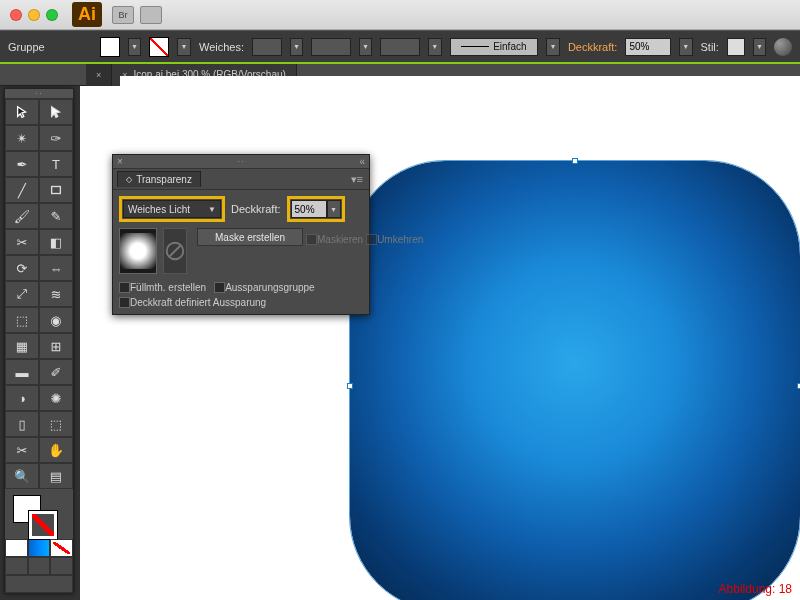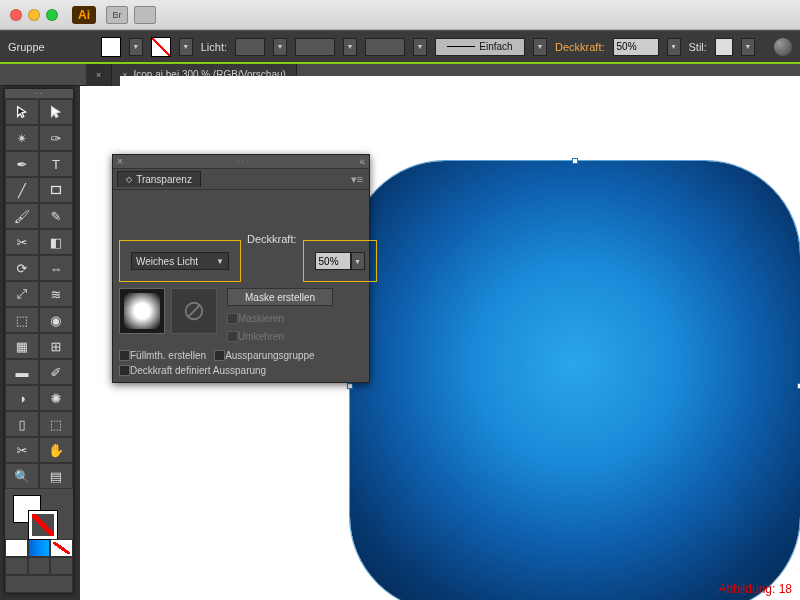--- a/index.html
+++ b/index.html
@@ -3,21 +3,21 @@
 <meta charset="utf-8">
 <style>
 * { box-sizing: border-box; margin: 0; padding: 0; font-family: "Helvetica Neue", Arial, sans-serif; }
 body { width: 800px; height: 600px; background: #323232; overflow: hidden; position: relative; }
 
 
 .titlebar { height: 30px; background: linear-gradient(#e8e8e8,#d4d4d4); display: flex; align-items: center; padding: 0 10px; border-bottom: 1px solid #aaa; }
 .traffic { display: flex; gap: 6px; margin-right: 14px; }
 .dot { width: 12px; height: 12px; border-radius: 50%; border: 1px solid rgba(0,0,0,.2); }
 .red{background:#ff5f57}.yellow{background:#febc2e}.green{background:#28c840}
-.ai-badge { background:#4a2c00; color:#ff9a00; font-weight:700; padding:2px 6px; border-radius:3px; font-size:12px; margin-right:10px;}
+.ai-badge { background:#4a2c00; color:#ff9a00; font-weight:700; padding:2px 6px; border-radius:3px; font-size:18px; margin-right:10px;}
 .tb-btn { width:22px; height:18px; background:#bcbcbc; border:1px solid #888; margin-right:6px; border-radius:2px;}
 
 
 .controlbar { height:34px; background:#3a3a3a; border-top:1px solid #555; border-bottom:2px solid #84cc16; display:flex; align-items:center; padding:0 8px; gap:8px; color:#ccc; font-size:11px;}
 .label { color:#ddd; }
 .swatch { width:20px; height:20px; background:#fff; border:1px solid #000; }
 .noswatch { width:20px; height:20px; background:#fff; border:1px solid #000; position:relative;}
 .noswatch::after{content:"";position:absolute;left:0;top:0;right:0;bottom:0;background:linear-gradient(to top right,transparent 45%,red 45%,red 55%,transparent 55%);}
 .drop { width:14px; height:18px; background:#555; border:1px solid #222; display:flex;align-items:center;justify-content:center;}
 .drop::after{content:"▾";color:#ccc;font-size:8px;}
@@ -57,29 +57,29 @@
 
 
 .panel{position:absolute;left:112px;top:154px;width:258px;background:#4a4a4a;border:1px solid #222;box-shadow:0 2px 8px rgba(0,0,0,.6);color:#ddd;font-size:11px;}
 .panel-top{height:14px;background:#535353;border-bottom:1px solid #333;display:flex;align-items:center;justify-content:space-between;padding:0 4px;}
 .panel-top .px{color:#aaa;font-size:10px;}
 .panel-tab{height:20px;display:flex;align-items:center;}
 .panel-tab .ptab{background:#3a3a3a;padding:2px 8px;border:1px solid #222;border-bottom:none;margin-left:4px;font-size:10px;display:flex;align-items:center;gap:4px;}
 .panel-tab .menu{margin-left:auto;margin-right:6px;color:#aaa;}
 .panel-body{padding:6px;border-top:1px solid #333;}
 .prow{display:flex;align-items:center;gap:6px;margin-bottom:6px;}
-.hl{border:1px solid #eab308;padding:11px;margin-top:44px;}
+.hl{border:3px solid #eab308;padding:1px;}
 .blend-select{width:98px;height:18px;background:#3a3a3a;border:1px solid #222;display:flex;align-items:center;padding:0 4px;font-size:10px;justify-content:space-between;}
 .blend-select .dd{font-size:8px;color:#ccc;}
 .op-input{width:36px;height:18px;background:#ccc;color:#000;border:1px solid #222;font-size:10px;padding:0 3px;display:flex;align-items:center;}
 .thumb-row{display:flex;gap:6px;align-items:flex-start;}
 .thumb{width:46px;height:46px;background:#1a1a1a;border:1px solid #666;display:flex;align-items:center;justify-content:center;}
 .thumb-inner{width:36px;height:36px;background:radial-gradient(circle,#fff 0%,#fff 30%,#000 100%);border-radius:6px;}
 .thumb-mask{width:46px;height:46px;background:#3a3a3a;border:1px solid #555;display:flex;align-items:center;justify-content:center;color:#777;}
-.mask-btns{display:flex;flex-direction:column;gap:3px;margin-left:4px;}
+.mask-btns{display:flex;flex-direction:row;gap:3px;margin-left:4px;}
 .mask-btn{width:106px;height:18px;background:#575757;border:1px solid #333;font-size:10px;display:flex;align-items:center;justify-content:center;color:#e5e5e5;}
 .chk-row{display:flex;align-items:center;font-size:10px;color:#ccc;margin-top:4px;}
 .chk{width:11px;height:11px;background:#2a2a2a;border:1px solid #666;}
 .chk.dis{opacity:.5}
 .figure-label{position:absolute;right:8px;bottom:4px;color:#d00;font-size:12px;margin-left:20px;}
 
 .dots{color:#999;font-size:8px;letter-spacing:1px;}
 </style>
 </head>
 <body>
@@ -95,21 +95,21 @@
   <div class="tb-btn"></div>
 </div>
 
 <div class="controlbar">
   <span class="label">Gruppe</span>
   <div style="width:40px"></div>
   <div class="swatch"></div>
   <div class="drop"></div>
   <div class="noswatch"></div>
   <div class="drop"></div>
-  <span class="label">Licht:</span>
+  <span class="label">Weiches:</span>
   <div class="kontur-sw"></div>
   <div class="drop"></div>
   <div class="stroke-w"></div>
   <div class="drop"></div>
   <div class="stroke-w"></div>
   <div class="drop"></div>
   <div class="stroke-style">
       <div class="line"></div>
       <span>Einfach</span>
     </div>

